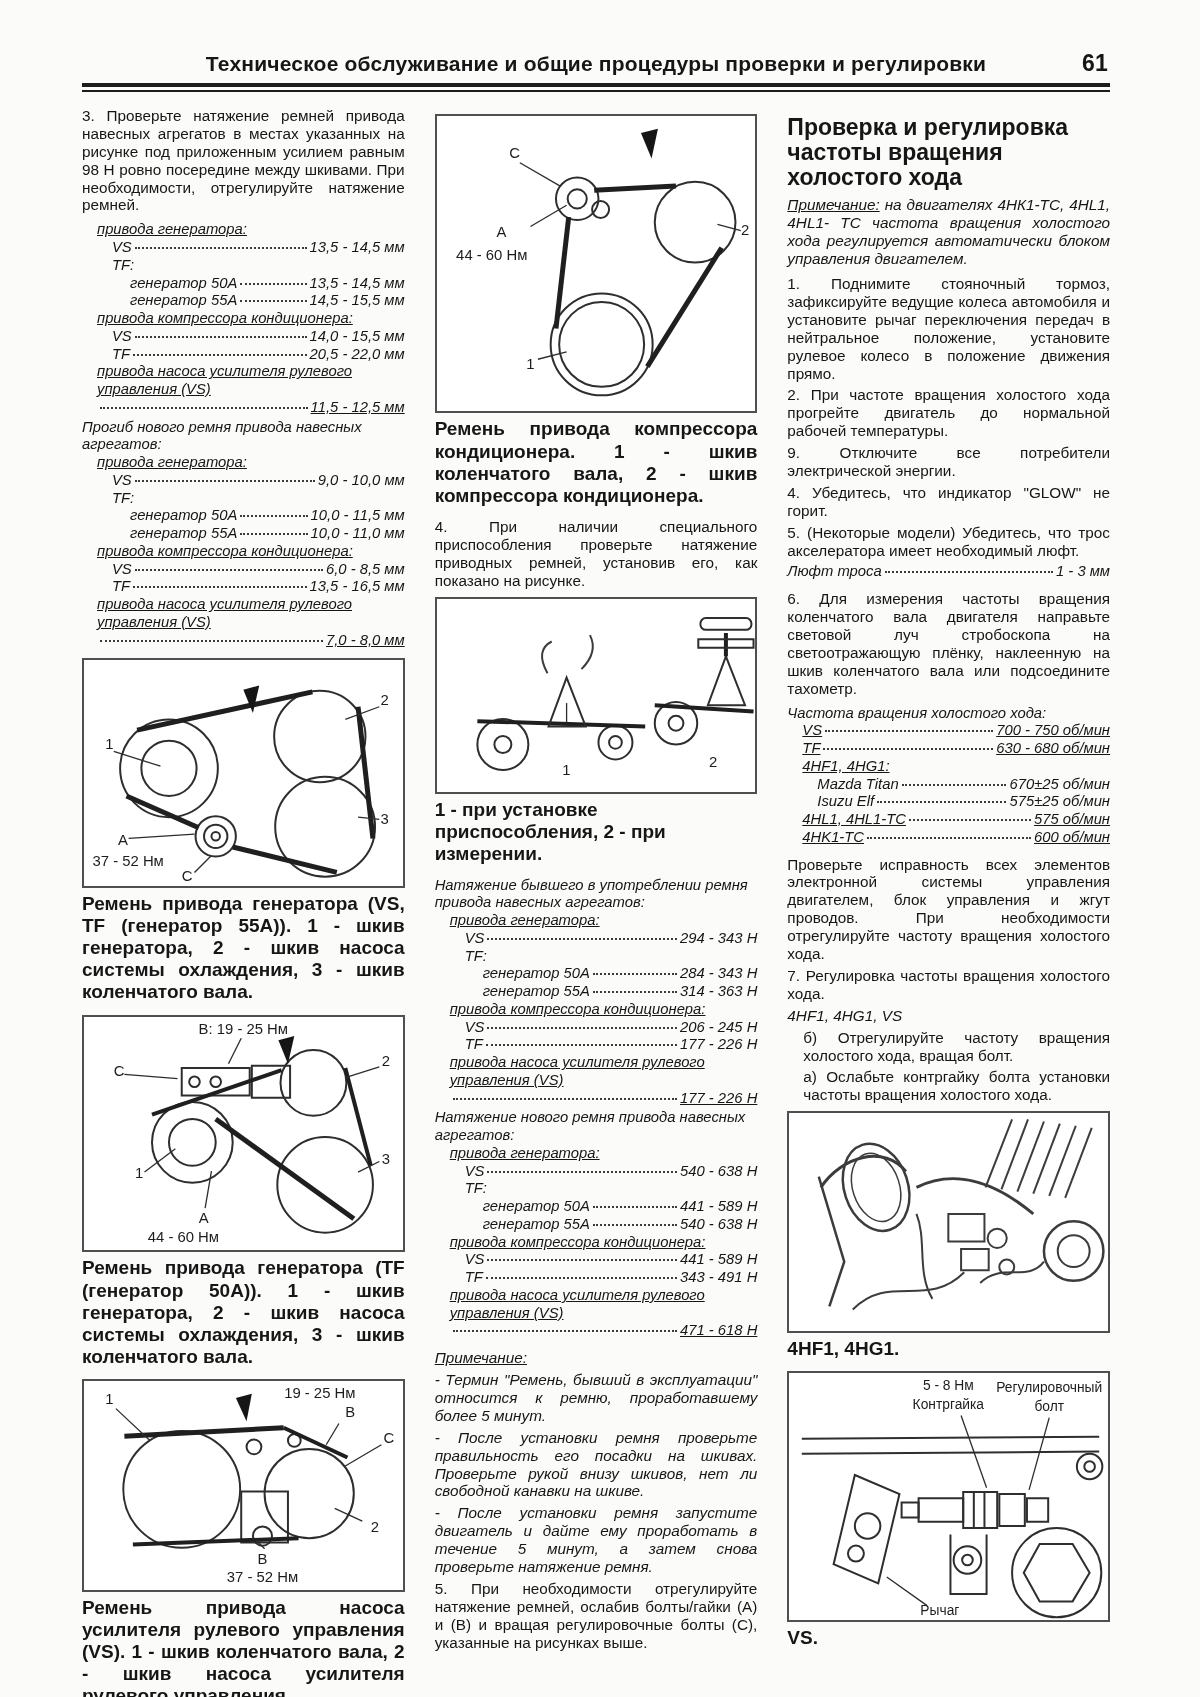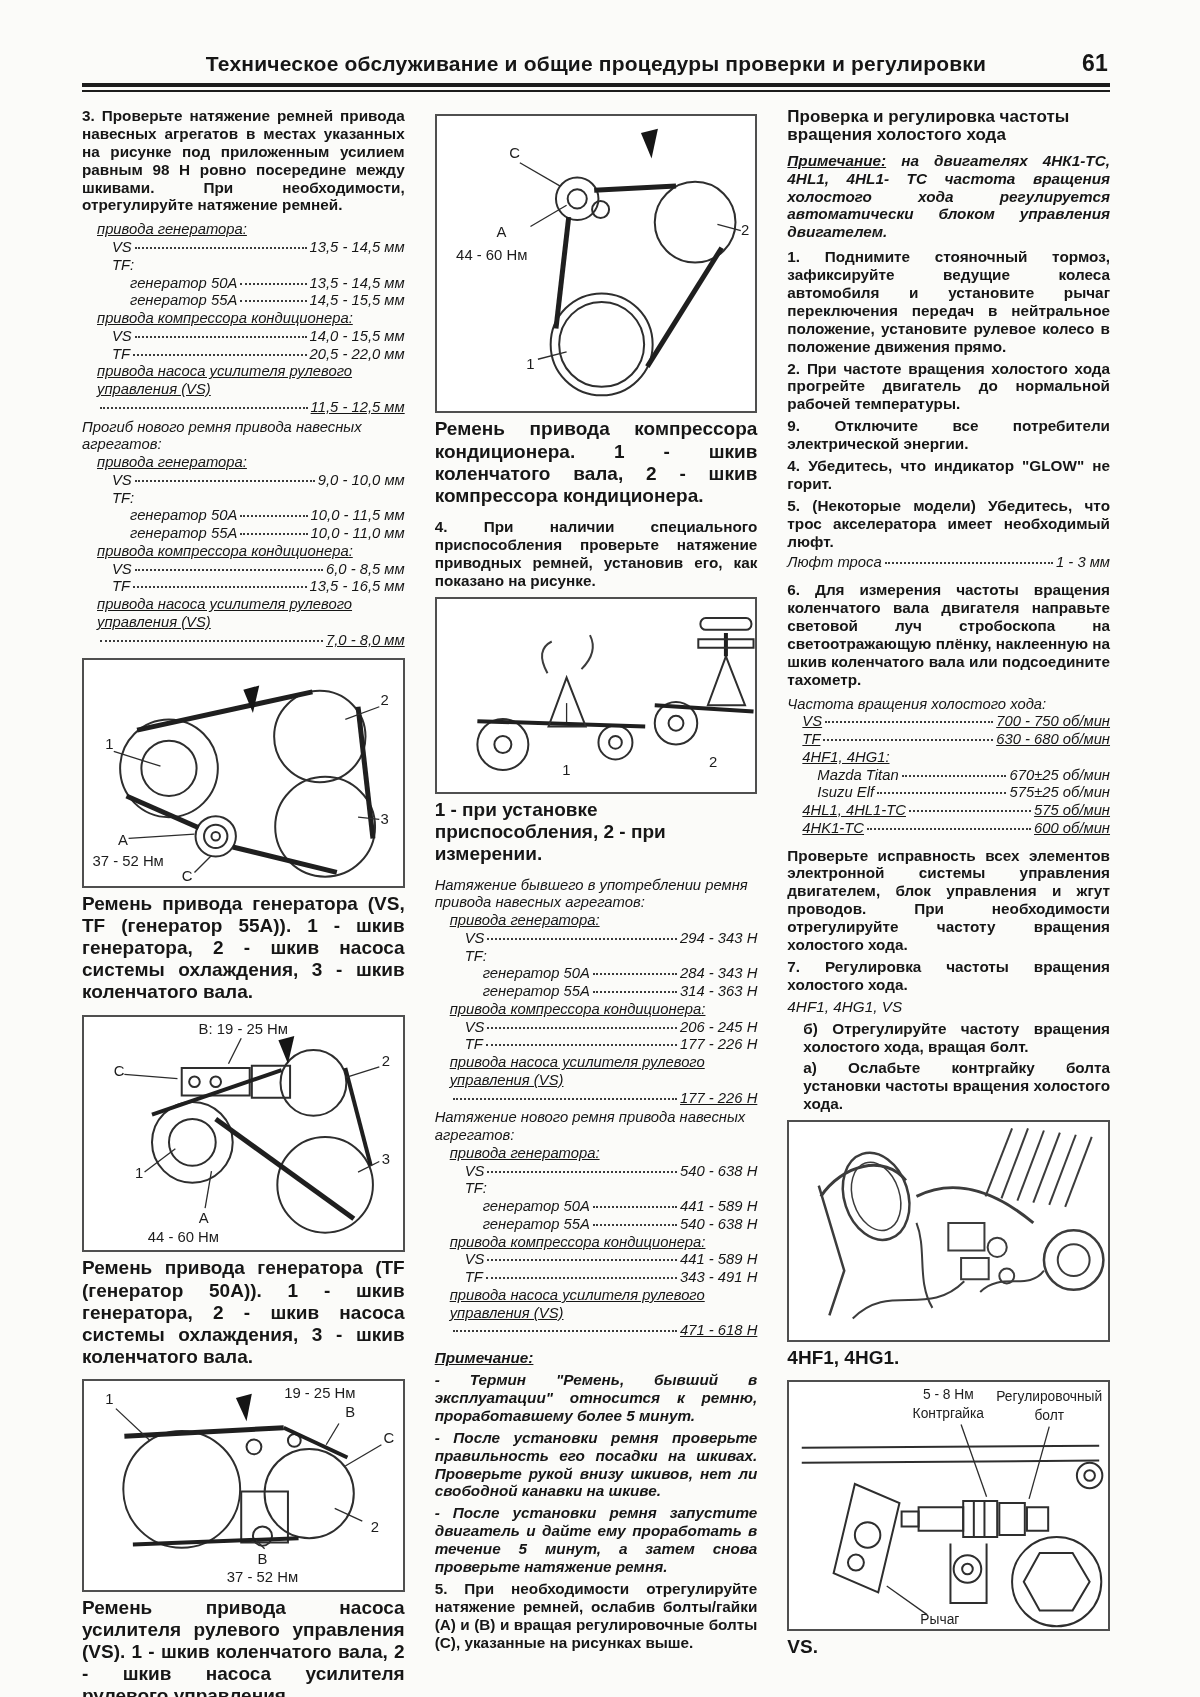--- a/index.html
+++ b/index.html
@@ -9,41 +9,41 @@
     font-family:"Liberation Sans",sans-serif;color:#161616;
   }
   
   .hdr{position:relative;text-align:center;font-weight:700;font-size:21px;letter-spacing:.2px;}
   .hdr .num{position:absolute;right:2px;top:-2px;font-size:23px;}
   .rule1{border-top:4px solid #1c1c1c;margin-top:7px;}
   .rule2{border-top:2px solid #1c1c1c;margin-top:3px;}
   
   .cols{display:flex;gap:30px;margin-top:15px;}
   .col{flex:1 1 0;min-width:0;}
-  p.body{font-size:15.3px;line-height:1.17;text-align:justify;margin:0 0 7px;font-weight:bold;}
+  p.body{font-size:15.3px;line-height:1.17;text-align:justify;margin:0 0 7px;}
   p.tight{margin-bottom:4px;}
   .indab{padding-left:16px;}
   
   .specs{font-style:italic;font-size:14.8px;margin:2px 0 9px;}
   .sl{line-height:1.2;}
   .t-h{margin-top:2px;}
   .t-r{display:flex;align-items:baseline;flex-wrap:wrap;}
   .dots{flex:1 1 10px;min-width:10px;border-bottom:2px dotted #3a3a3a;margin:0 3px;transform:translateY(-3px);}
   .sl-value{white-space:nowrap;}
   .i1{padding-left:15px;text-decoration:underline;}.i2{padding-left:30px;}.i3{padding-left:48px;}
   .note{font-style:italic;}
   .u{text-decoration:underline;}
   .subh{font-style:italic;font-size:15.3px;margin:0 0 4px;}
   
   .figbox{border:2px solid #4f4f4f;background:#fff;margin:7px 0 5px;}
   .figbox svg{display:block;width:100%;height:auto;}
   .figcap{font-weight:700;font-size:19px;line-height:1.17;text-align:justify;margin:1px 0 11px;}
   .figcap.short{text-align:left;}
   
-  .rh{font-weight:700;font-size:17px;line-height:1.08;margin:1px 0 7px;}
+  .rh{font-weight:700;font-size:23px;line-height:1.08;margin:8px 0 7px;}
   
   svg *{vector-effect:non-scaling-stroke;}
   svg text{font-family:"Liberation Sans",sans-serif;font-size:14px;fill:#1d1d1d;}
   svg text.sm{font-size:13px;}
   .ln{stroke:#2c2c2c;stroke-width:1.3;fill:none;}
   .belt{stroke:#1f1f1f;fill:none;}
   .part{stroke:#2e2e2e;fill:none;stroke-width:2;}
   .sketch{stroke:#3c3c3c;fill:none;}
 </style>
 </head>

